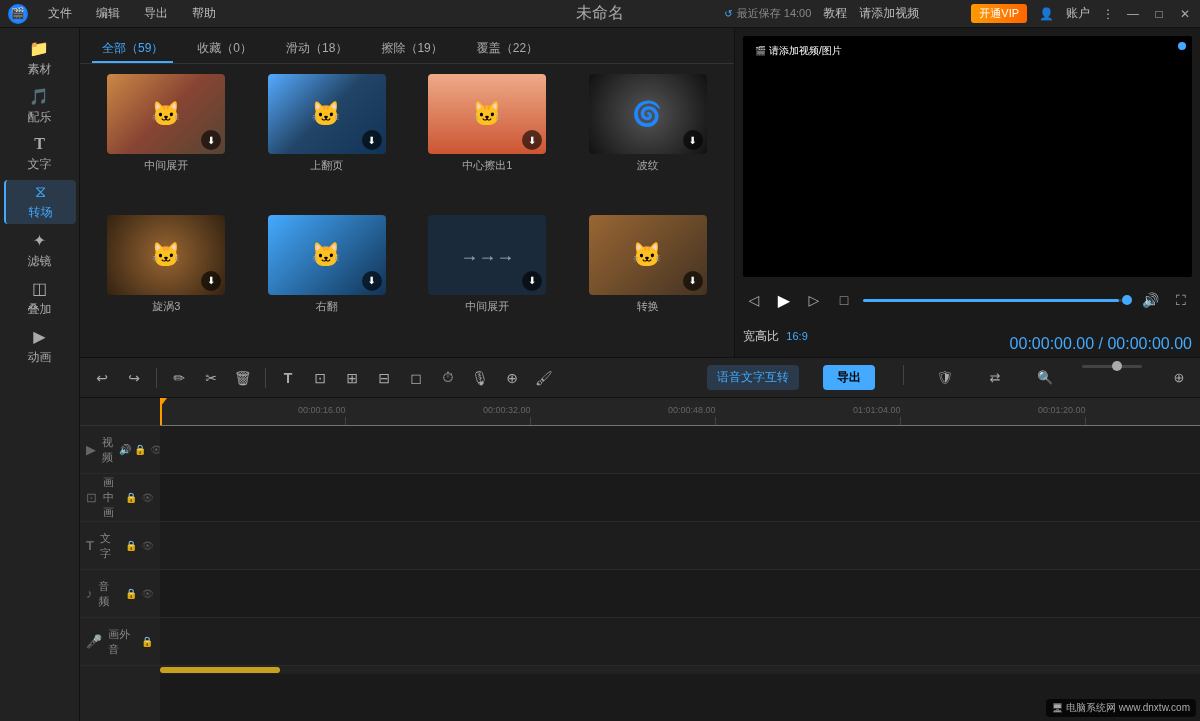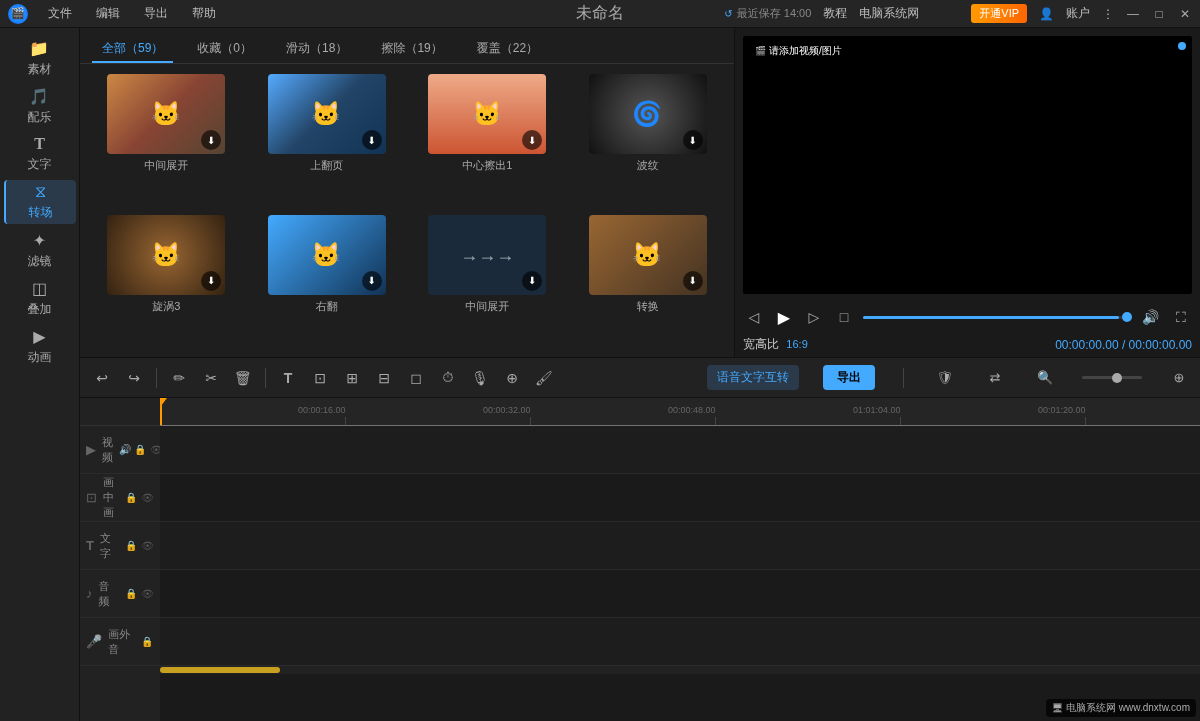--- a/index.html
+++ b/index.html
@@ -284,21 +284,22 @@
       align-items: center;
       justify-content: space-between;
     }
     #aspect-value {
       color: #4af;
       font-size: 11px;
       margin-left: 4px;
     }
     #time-display {
       color: #4af;
-      font-size: 12px;
+      font-size: 16px;
+      margin-top: 16px;
     }
 
     
     #toolbar {
       height: 40px;
       background: #222;
       display: flex;
       align-items: center;
       padding: 0 8px;
       gap: 4px;
@@ -315,21 +316,21 @@
     }
     .tool-separator {
       width: 1px;
       height: 20px;
       background: #444;
       margin: 0 4px;
     }
     #toolbar-right {
       margin-left: auto;
       display: flex;
-      align-items: center;
+      align-items: flex-start;
       gap: 24px;
     }
     #speech-text-btn {
       background: #2a3a4a;
       color: #4af;
       padding: 4px 10px;
       border-radius: 4px;
       font-size: 12px;
       cursor: pointer;
     }
@@ -547,21 +548,21 @@
     <span class="menu-item">导出</span>
     <span class="menu-item">帮助</span>
   </div>
   <div id="titlebar-center">未命名</div>
   <div id="titlebar-right">
     <div id="save-indicator">
       <span style="color:#4af; font-size:10px;">↺</span>
       <span>最近保存 14:00</span>
     </div>
     <span class="title-btn">教程</span>
-    <span class="title-btn">电脑系统网</span>
+    <span class="title-btn">请添加视频</span>
     <span class="vip-btn">开通VIP</span>
     <span class="title-btn">👤</span>
     <span class="title-btn">账户</span>
     <span class="title-btn">⋮</span>
     <span class="win-btn">—</span>
     <span class="win-btn">□</span>
     <span class="win-btn">✕</span>
   </div>
 </div>
 

